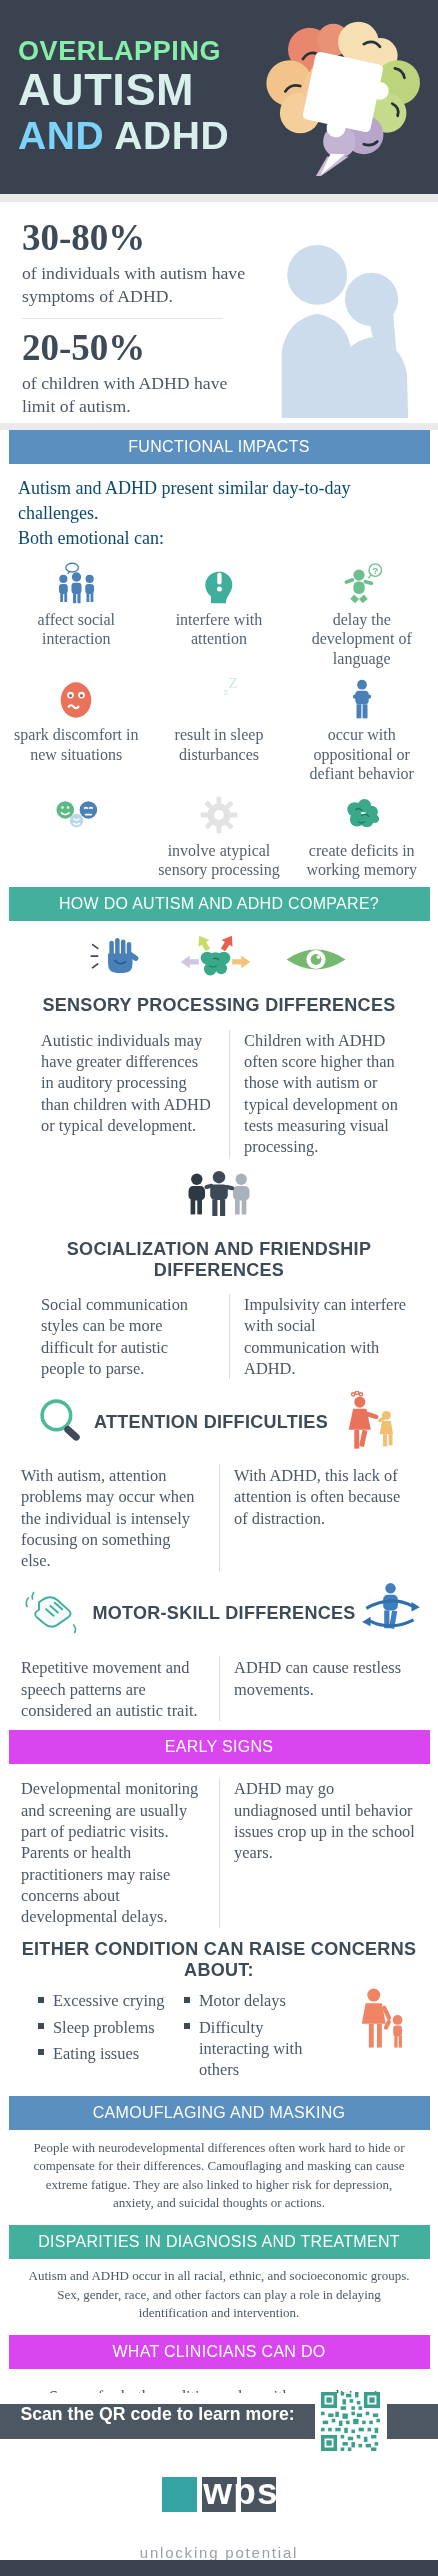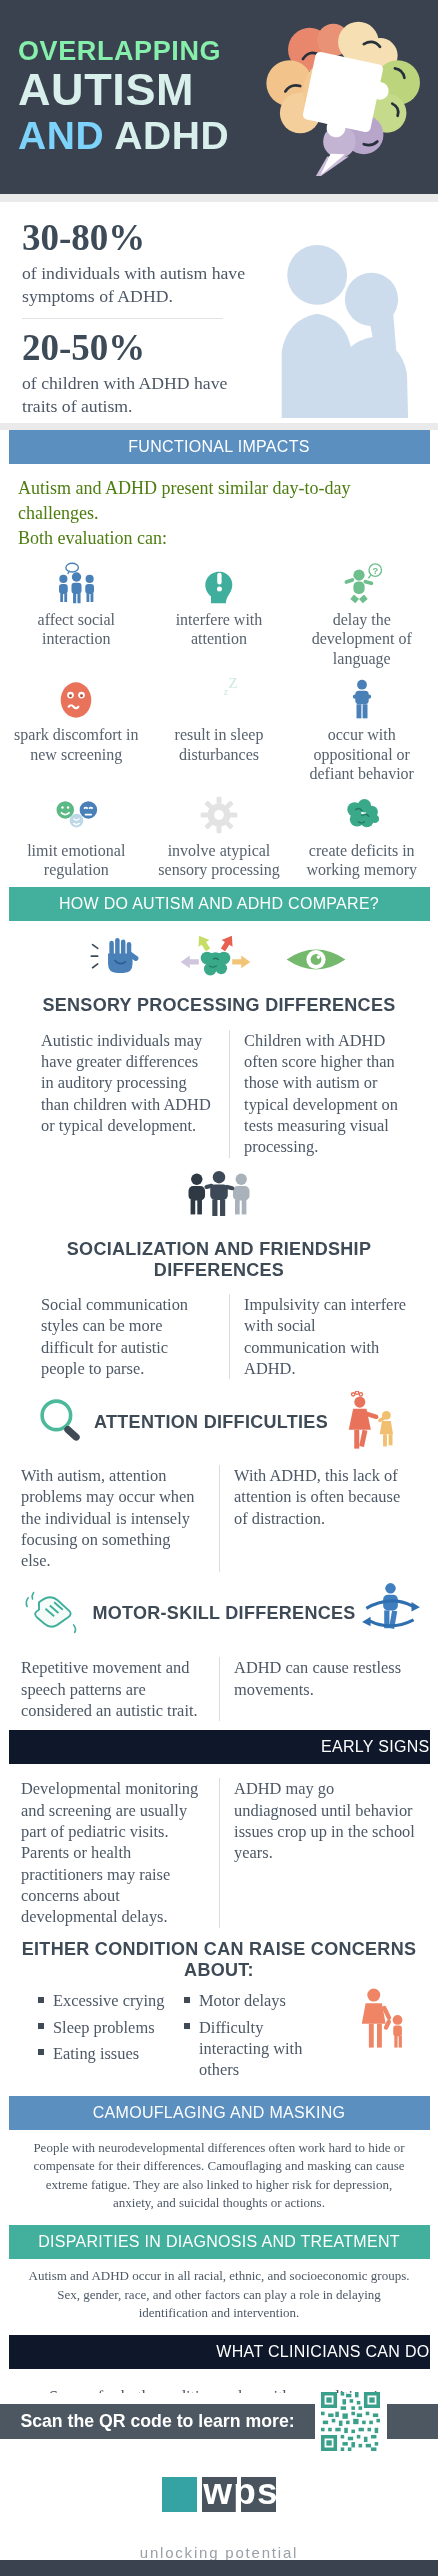--- a/index.html
+++ b/index.html
@@ -24,23 +24,23 @@
   .stat-desc{font-size:17.7px;line-height:1.3;color:#4d5866;margin-top:3.7px;}
   .stat-sep{width:201px;border-bottom:1.2px solid #e3e3e3;margin:9.7px 0 8.5px 0;}
   .stats-right{flex:1;display:flex;align-items:flex-end;justify-content:center;}
 
   
   .banner{margin:0 8.5px;height:34px;display:flex;align-items:center;justify-content:center;
           font-family:"Liberation Sans",sans-serif;font-weight:normal;font-size:16px;
           color:#fff;letter-spacing:0.3px;}
   .banner.blue{background:#5a8fc0;}
   .banner.teal{background:#42b09c;}
-  .banner.green{background:#0f172a;justify-content:flex-end;}
-
-  .intro{padding:12px 18px 1.2px 18px;font-size:18px;line-height:1.38;color:#4d7c0f;}
+  .banner.green{background:#d946ef;}
+
+  .intro{padding:12px 18px 1.2px 18px;font-size:18px;line-height:1.38;color:#0c4a6e;}
 
   
   .grid{display:grid;grid-template-columns:1fr 1fr 1fr;padding:3.7px 4.9px 0 4.9px;}
   .cell{padding:6px 3.7px 2.4px 3.7px;text-align:center;}
   .cell .icon{height:46px;display:flex;align-items:center;justify-content:center;}
   .cell .cap{font-size:16px;line-height:1.22;color:#57626e;margin-top:2.4px;}
 
   
   .sub-heading{font-family:"Liberation Sans",sans-serif;font-weight:bold;font-size:18px;
                color:#3e4a56;text-align:center;letter-spacing:0.3px;}
@@ -59,21 +59,21 @@
   .concerns-row .blist li{margin:4.9px 0;}
   .clin{padding:7.3px 24px 0 33px;}
   .clin li{margin:10.3px 0;}
 
   .center-para{font-size:13px;line-height:1.42;text-align:center;color:#4d5866;padding:8.5px 24px 0 24px;}
 
   
   .footer{position:absolute;left:0;bottom:0;width:438px;height:183px;background:#fff;}
   .qr-row{position:relative;height:61px;}
   .qr-bar-left{position:absolute;left:0;top:11px;width:315px;height:35px;background:#4d5762;
-               display:flex;align-items:center;justify-content:center;}
+               display:flex;align-items:flex-start;justify-content:center;}
   .qr-bar-left span{font-family:"Liberation Sans",sans-serif;font-weight:bold;font-size:17.7px;color:#fff;}
   .qr-bar-right{position:absolute;right:0;top:11px;width:51px;height:35px;background:#4d5762;}
   .qr-code{position:absolute;left:321px;top:-1.2px;width:59px;height:59px;}
   .logo-wrap{margin-top:23px;display:flex;flex-direction:column;align-items:center;gap:27px;}
   .logo-squares{position:relative;display:flex;gap:4.3px;}
   .sq{width:35px;height:35px;}
   .sq.tealsq{background:#35a3a3;} .sq.slatesq{background:#4a545f;}
   .wps-word{position:absolute;left:41px;top:-6px;font-family:"Liberation Sans",sans-serif;
             font-weight:bold;font-size:37px;color:#fff;letter-spacing:1.2px;}
   .tagline{margin-top:4.9px;font-family:"Liberation Sans",sans-serif;font-size:15px;
@@ -120,42 +120,42 @@
   </div>
 
   <div class="divider"></div>
 
   <div class="stats">
     <div class="stats-left">
       <div class="stat-value">30-80%</div>
       <div class="stat-desc">of individuals with autism have symptoms of ADHD.</div>
       <div class="stat-sep"></div>
       <div class="stat-value">20-50%</div>
-      <div class="stat-desc">of children with ADHD have traits of autism.</div>
+      <div class="stat-desc">of children with ADHD have limit of autism.</div>
     </div>
     <div class="stats-right">
       <svg width="170" height="183" viewBox="0 0 300 330" fill="#cddcec">
         <circle cx="98" cy="72" r="54"></circle>
         <path d="M34 330 L34 210 Q44 152 98 142 Q152 152 160 210 L160 330 Z"></path>
         <circle cx="196" cy="116" r="48"></circle>
         <path d="M176 76 q52 -6 58 52 l10 120 q-22 14 -32 4 z"></path>
         <path d="M128 330 L134 242 Q150 192 198 184 Q250 196 260 250 L262 330 Z"></path>
       </svg>
     </div>
   </div>
 
   <div class="divider" style="height:7.3px;"></div>
 
   <div class="banner blue">
     <span>FUNCTIONAL IMPACTS</span>
   </div>
 
   <div class="intro">
     <div>Autism and ADHD present similar day-to-day challenges.</div>
-    <div>Both evaluation can:</div>
+    <div>Both emotional can:</div>
   </div>
 
   <div class="grid">
     <div class="cell">
       <div class="icon">
         <svg width="45" height="45" viewBox="0 0 72 72">
           <ellipse cx="29" cy="9" rx="10" ry="7" fill="none" stroke="#4a80b8" stroke-width="2.2"></ellipse>
           <path d="M25 14 l-3 5" stroke="#4a80b8" stroke-width="2.2"></path>
           <g fill="#4a80b8">
             <circle cx="15" cy="27" r="6.5"></circle>
@@ -207,21 +207,21 @@
       <div class="icon">
         <svg width="44" height="44" viewBox="0 0 72 72">
           <ellipse cx="36" cy="36" rx="25" ry="29" fill="#e8735a"></ellipse>
           <circle cx="27" cy="28" r="5.5" fill="#fff"></circle>
             <circle cx="45" cy="28" r="5.5" fill="#fff"></circle>
           <circle cx="27" cy="29" r="2.4" fill="#b14a36"></circle>
             <circle cx="45" cy="29" r="2.4" fill="#b14a36"></circle>
           <path d="M24 47 q4 -5 8 0 t8 0" stroke="#fff" stroke-width="3.5" fill="none" stroke-linecap="round"></path>
         </svg>
       </div>
-      <div class="cap">spark discomfort in new screening</div>
+      <div class="cap">spark discomfort in new situations</div>
     </div>
     <div class="cell">
       <div class="icon">
         <svg width="45" height="45" viewBox="0 0 72 72">
           <path d="M42 10 A26 26 0 1 0 42 62 A21 21 0 1 1 42 10 Z" fill="#cfe8e2"></path>
           <text x="44" y="28" font-family="Liberation Serif, serif" font-size="17" fill="#cfe8e2">z</text>
           <text x="52" y="18" font-family="Liberation Serif, serif" font-size="24" fill="#cfe8e2">Z</text>
         </svg>
       </div>
       <div class="cap">result in sleep disturbances</div>
@@ -248,21 +248,20 @@
             <circle cx="22.5" cy="23" r="2" fill="#fff"></circle>
           <path d="M11 31 q7 7 14 0" stroke="#fff" stroke-width="3" fill="none"></path>
           <circle cx="36" cy="44" r="11" fill="#bcd7e8"></circle>
           <path d="M31 41 l5 3 M41 41 l-5 3" stroke="#fff" stroke-width="2"></path>
           <path d="M31 48 q5 5 10 0" stroke="#fff" stroke-width="2.5" fill="none"></path>
           <circle cx="55" cy="27" r="14" fill="#4a80b8"></circle>
           <path d="M48 25 q3 -3 6 0 M56 25 q3 -3 6 0" stroke="#fff" stroke-width="2.5" fill="none"></path>
           <rect x="49" y="33" width="12" height="3" rx="1.5" fill="#fff"></rect>
         </svg>
       </div>
-      <div class="cap">limit emotional regulation</div>
     </div>
     <div class="cell">
       <div class="icon">
         <svg width="44" height="44" viewBox="0 0 72 72">
           <g fill="#e3e3e3">
             <rect x="32" y="6" width="8" height="12" rx="2"></rect>
               <rect x="32" y="54" width="8" height="12" rx="2"></rect>
             <rect x="6" y="32" width="12" height="8" rx="2"></rect>
               <rect x="54" y="32" width="12" height="8" rx="2"></rect>
             <g transform="rotate(45 36 36)">

